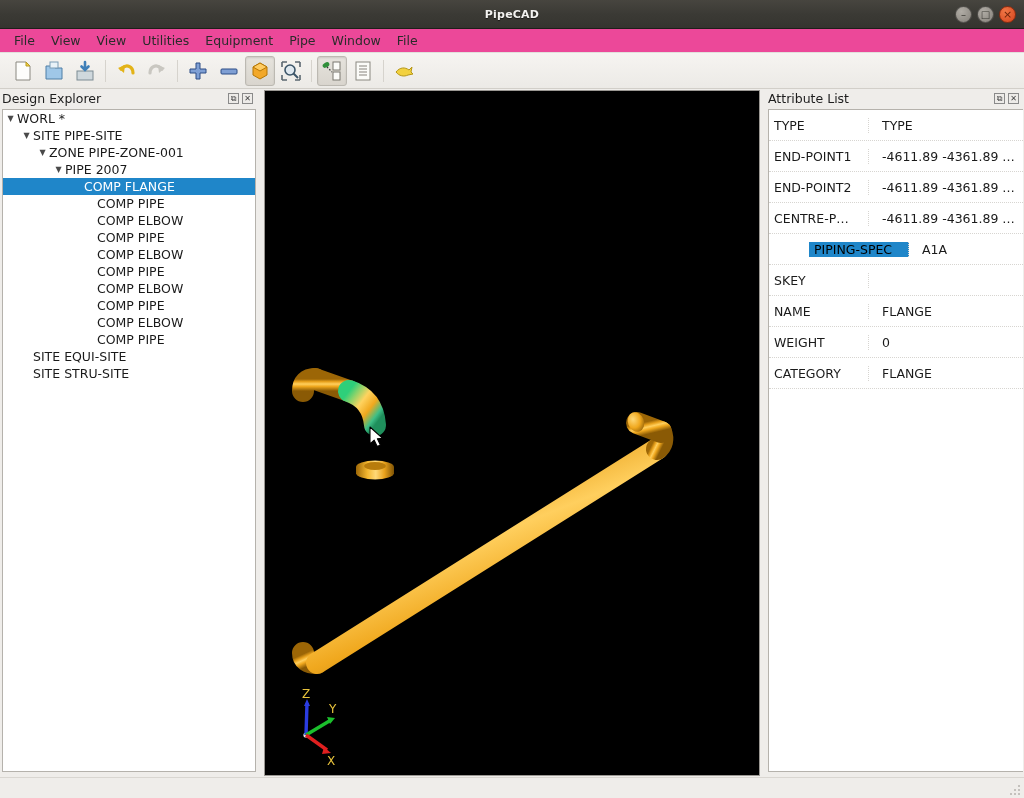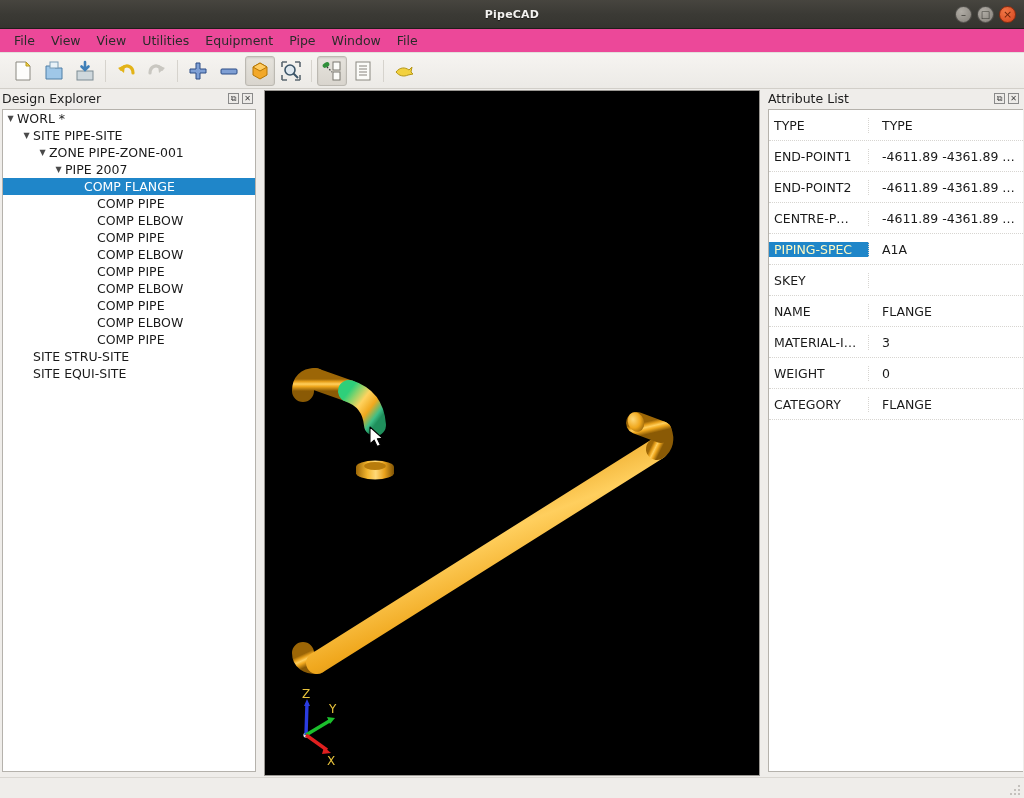--- a/index.html
+++ b/index.html
@@ -167,21 +167,21 @@
   }
   .akey, .aval {
     display: flex; align-items: center;
     padding-left: 5px;
     color: #1a1a1a;
     overflow: hidden; white-space: nowrap;
     box-sizing: border-box;
   }
   .akey { width: 100px; border-right: 1px dotted #d7d5d1; }
   .aval { flex: 1; }
-  .arow.keysel .akey { background: #1f86c9; color: #fef9c3; }
+  .arow.keysel .akey { background: #1f86c9; color: #000000; margin-left: 40px; }
 
   
   .viewport {
     position: absolute; left: 264px; top: 90px;
     width: 496px; height: 686px;
     background: #000000;
     border: 1px solid #9a9792;
     box-sizing: border-box;
     overflow: hidden;
   }
@@ -389,26 +389,26 @@
           <span>COMP ELBOW</span>
         </div>
         <div class="trow">
           <span class="tw" style="width: 80px;"></span>
           <span class="arrow"></span>
           <span>COMP PIPE</span>
         </div>
         <div class="trow">
           <span class="tw" style="width: 16px;"></span>
           <span class="arrow"></span>
+          <span>SITE EQUI-SITE</span>
+        </div>
+        <div class="trow">
+          <span class="tw" style="width: 16px;"></span>
+          <span class="arrow"></span>
           <span>SITE STRU-SITE</span>
-        </div>
-        <div class="trow">
-          <span class="tw" style="width: 16px;"></span>
-          <span class="arrow"></span>
-          <span>SITE EQUI-SITE</span>
         </div>
       </div>
   </div>
 
   <div class="viewport">
     <svg width="494" height="684" viewBox="0 0 494 684" xmlns="http://www.w3.org/2000/svg">
       <defs>
         <linearGradient id="pipeGradV" x1="0" y1="0" x2="1" y2="0">
           <stop offset="0%" stop-color="#9c6606"></stop>
           <stop offset="22%" stop-color="#e8a11c"></stop>
@@ -537,24 +537,20 @@
           <div class="aval">A1A</div>
         </div>
         <div class="arow">
           <div class="akey">SKEY</div>
         </div>
         <div class="arow">
           <div class="akey">NAME</div>
           <div class="aval">FLANGE</div>
         </div>
         <div class="arow">
-          <div class="akey">MATERIAL-I…</div>
-          <div class="aval">3</div>
-        </div>
-        <div class="arow">
           <div class="akey">WEIGHT</div>
           <div class="aval">0</div>
         </div>
         <div class="arow">
           <div class="akey">CATEGORY</div>
           <div class="aval">FLANGE</div>
         </div>
       </div>
   </div>
 

